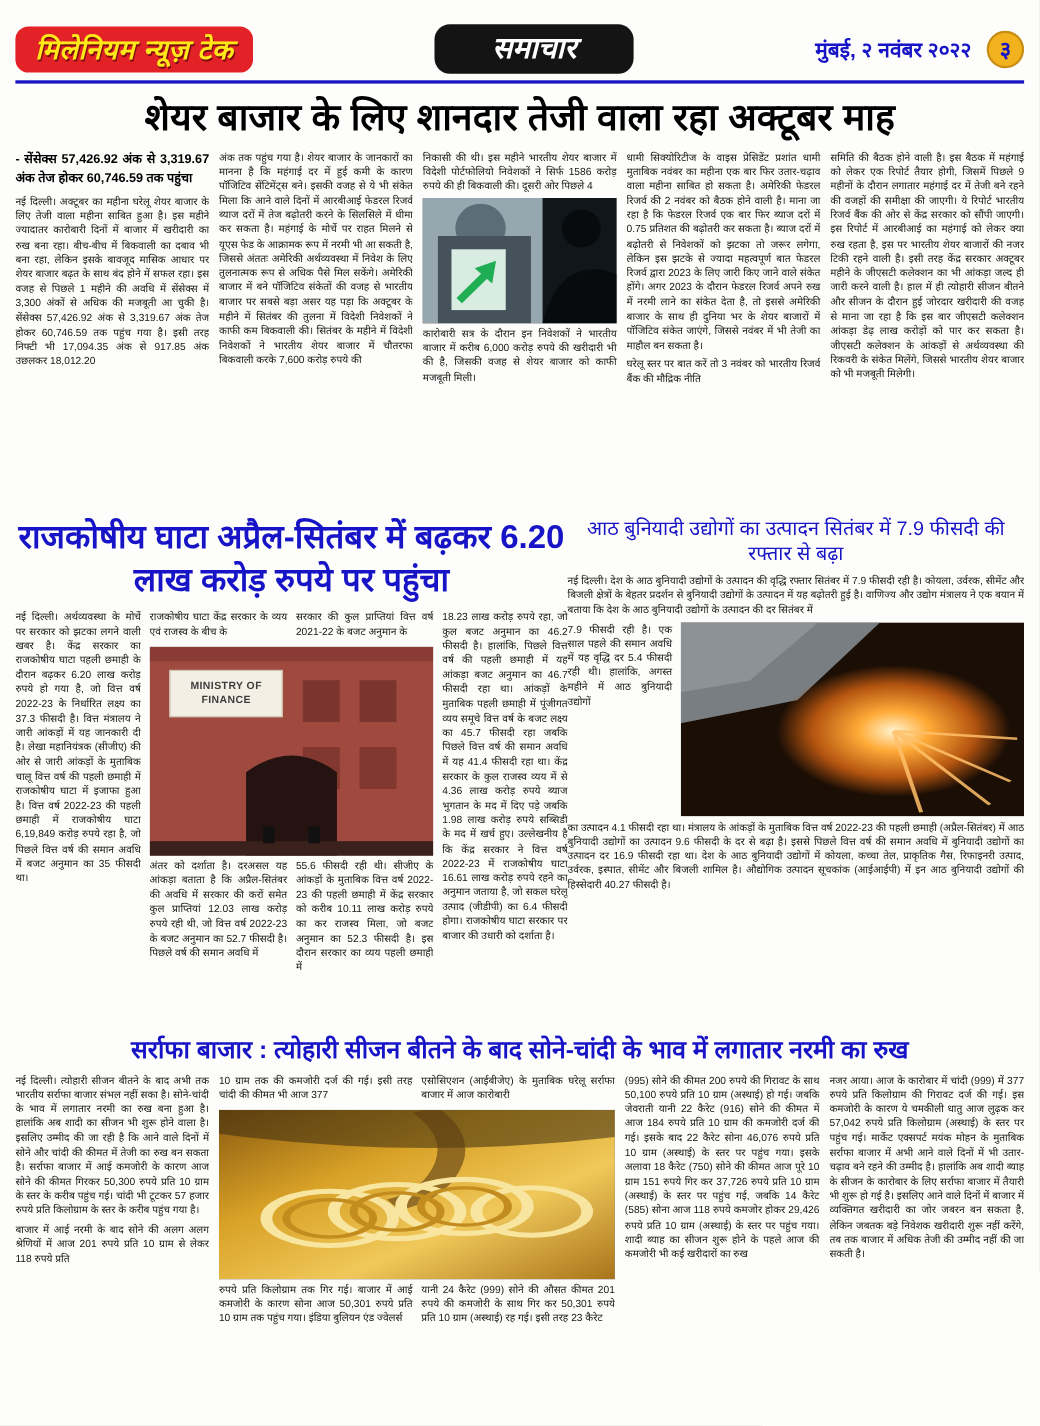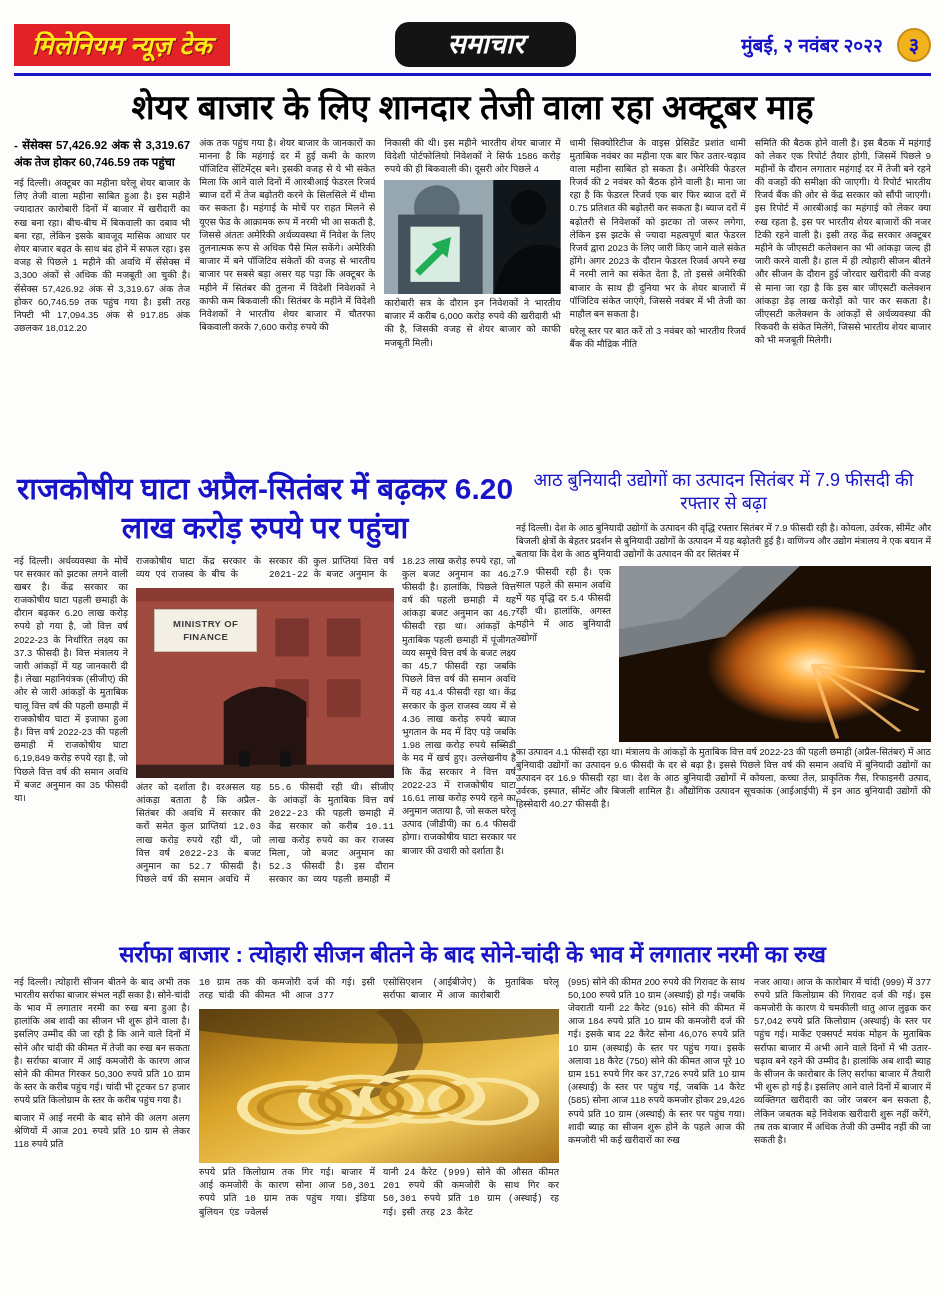--- a/index.html
+++ b/index.html
@@ -10,21 +10,21 @@
     padding: 22px 14px 10px; overflow: hidden; position: relative;
   }
   
   .masthead {
     display:flex; align-items:center; gap:14px;
     border-bottom: 3px solid #1713c6; padding-bottom: 6px;
   }
   .logo {
     background:#e32227; color:#ffe81a; font-weight:bold; font-style:italic;
     font-size:25px; padding: 3px 18px 5px; letter-spacing:.5px;
-    text-shadow: 1px 1px 0 #7a0c10; border-radius:0; white-space:nowrap;
+    text-shadow: 1px 1px 0 #7a0c10; border-radius:12px; white-space:nowrap;
   }
   .section-banner {
     margin: 0 auto; background:#141414; color:#ffffff; font-weight:bold;
     font-style: italic; font-size:27px; padding: 2px 52px 6px;
     border-radius: 14px; white-space:nowrap;
   }
   .dateline { color:#1713c6; font-weight:bold; font-size:19px; white-space:nowrap; }
   .page-badge {
     flex: 0 0 auto; width:34px; height:34px; border-radius:50%;
     background:#f2b21d; border:2px solid #c78d14; color:#1713c6;
@@ -64,21 +64,21 @@
     height: 326px; overflow:hidden; margin-top: 2px;
   }
   .band2 {
     display:grid; grid-template-columns: 502px 1fr; 
     height: 464px; overflow:hidden; margin-top: 6px;
   }
   .fiscal-grid {
     display:grid; grid-template-columns: 114px 1fr 114px; gap: 8px;
     height: 368px; overflow: hidden;
   }
-  .two-col { display:grid; grid-template-columns: 1fr 1fr; gap: 8px; font-family: Liberation Mono, monospace; }
+  .two-col { display:grid; grid-template-columns: 1fr 1fr; gap: 8px; }
   .core-mid { display:grid; grid-template-columns: 95px 1fr; gap: 8px; margin: 2px 0 4px; }
   .band4 {
     display:grid; grid-template-columns: 176px 360px 1fr 1fr; gap: 9px;
     height: 288px; overflow:hidden;
   }
   
   .img { width:100%; overflow:hidden; position:relative; background:#777; }
   .img svg { display:block; width:100%; height:100%; }
   .img-stock  { height: 114px; margin: 3px 0; }
   .img-mof    { height: 190px; margin: 3px 0; }

